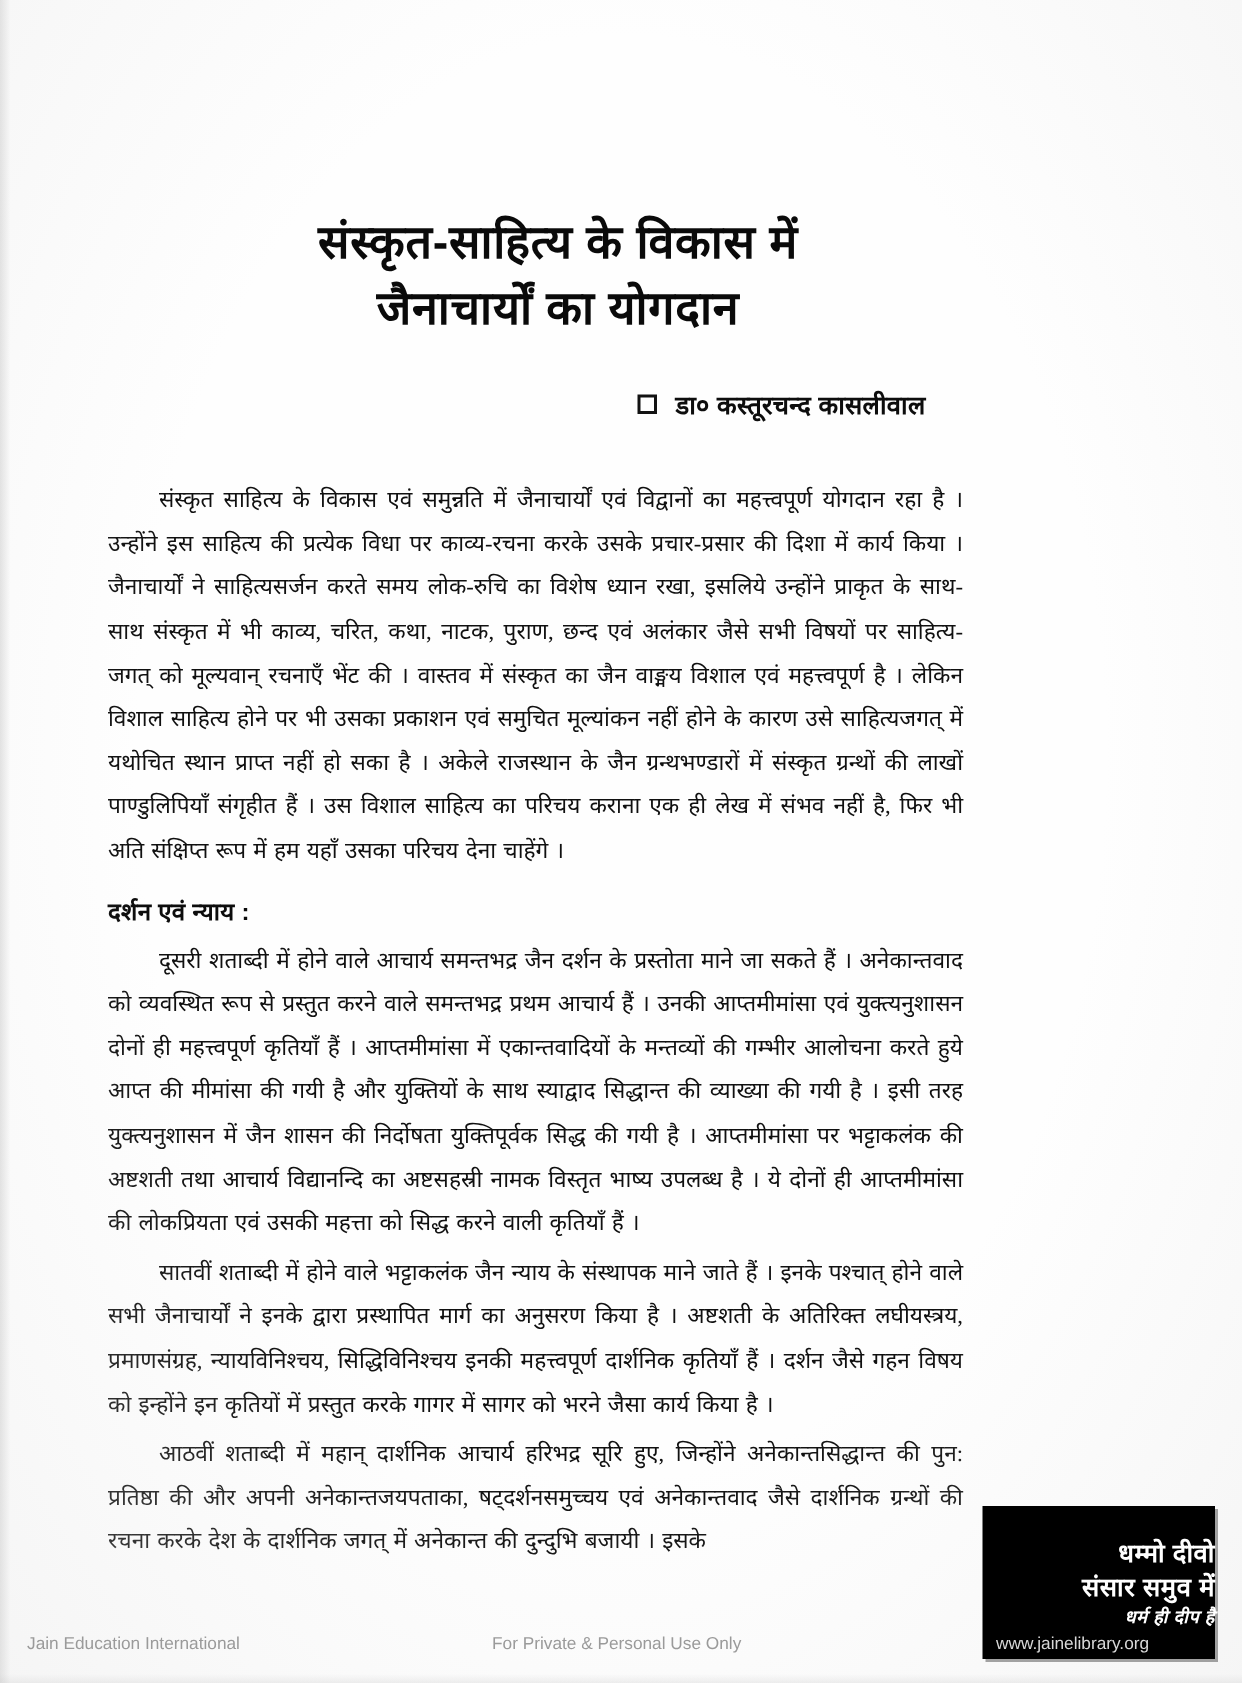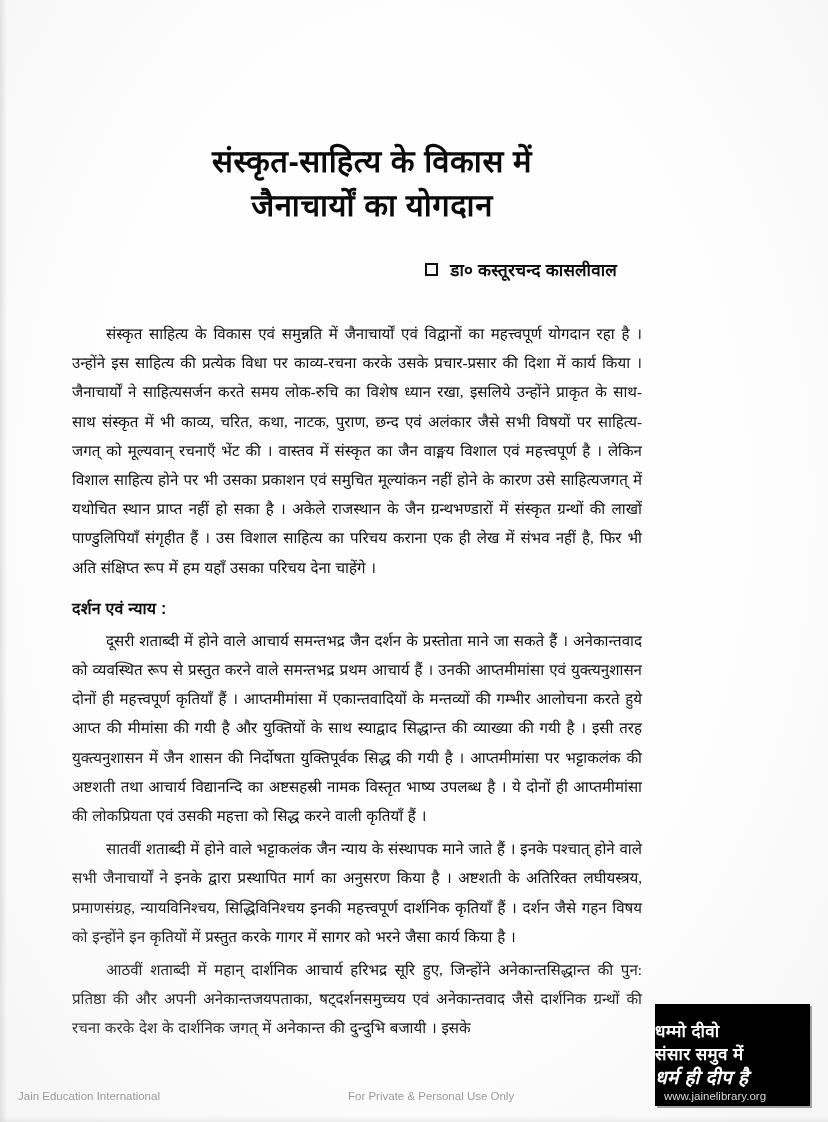--- a/index.html
+++ b/index.html
@@ -133,56 +133,56 @@
   .seal {
     position: absolute;
     left: 655px;
     top: 1004px;
     width: 155px;
     height: 102px;
     background: #000000;
     z-index: 6;
     display: flex;
     flex-direction: column;
-    align-items: flex-start;
+    align-items: flex-end;
     justify-content: center;
     padding-top: 2px;
     box-sizing: border-box;
     box-shadow: 2px 2px 0 rgba(0,0,0,0.35);
   }
   .seal-line {
     color: #ffffff;
     font-family: "Liberation Sans", "DejaVu Sans", sans-serif;
     font-weight: bold;
     text-align: center;
     line-height: 1.18;
     letter-spacing: 0.4px;
   }
   .seal-line.l1 { font-size: 17px; margin-bottom: 3px; }
   .seal-line.l2 { font-size: 17px; margin-bottom: 2px; }
-  .seal-line.l3 { font-size: 19px; font-style: italic; }
+  .seal-line.l3 { font-size: 12px; font-style: italic; }
 
   
   .footer {
     position: absolute;
     left: 0;
     bottom: 0;
     width: 672px;
     height: 46px;
     z-index: 7;
   }
   .footer-left, .footer-center, .footer-right {
     position: absolute;
     font-family: "Liberation Sans", "DejaVu Sans", sans-serif;
     font-size: 11.5px;
     color: #9a9a9a;
     white-space: nowrap;
   }
   .footer-left  { left: 18px;  top: 14px; }
-  .footer-center{ left: 348px; top: 14px; }
+  .footer-center{ left: 328px; top: 14px; }
   .footer-right {
     left: 664px;
     top: 14px;
     color: #d8d8d8;
     z-index: 9;
   }
 </style>
 </head>
 <body>
 

